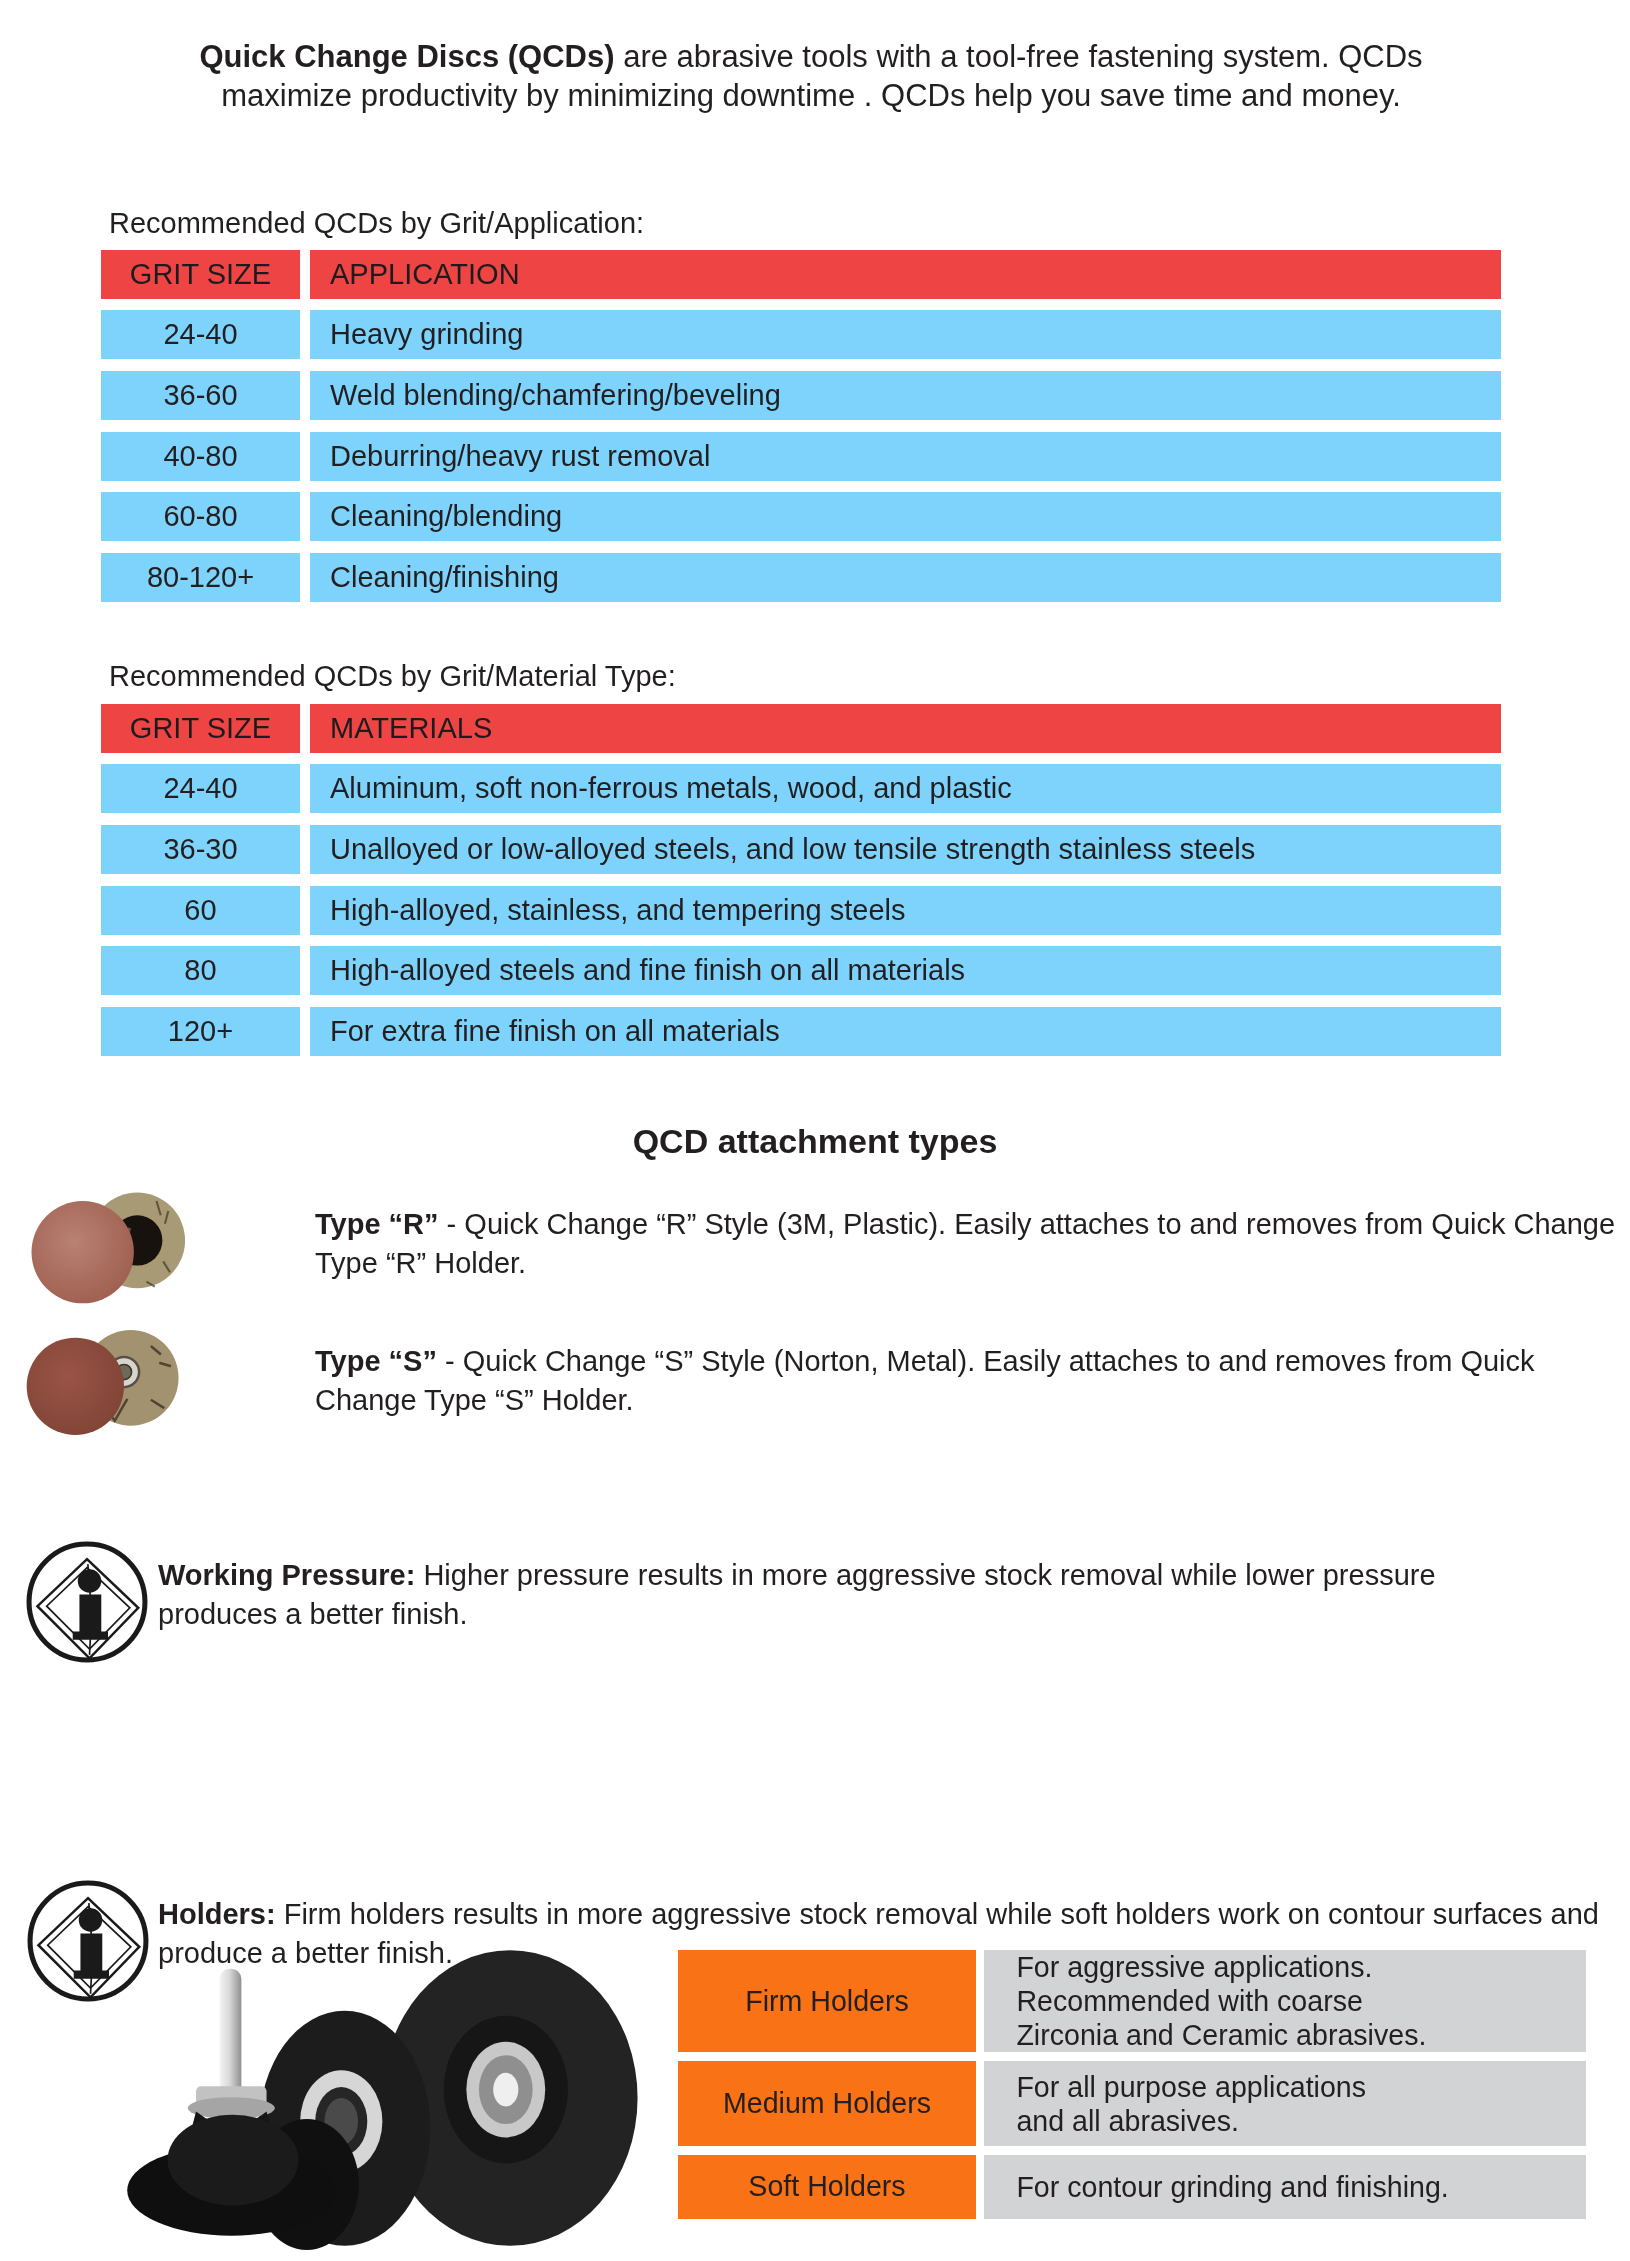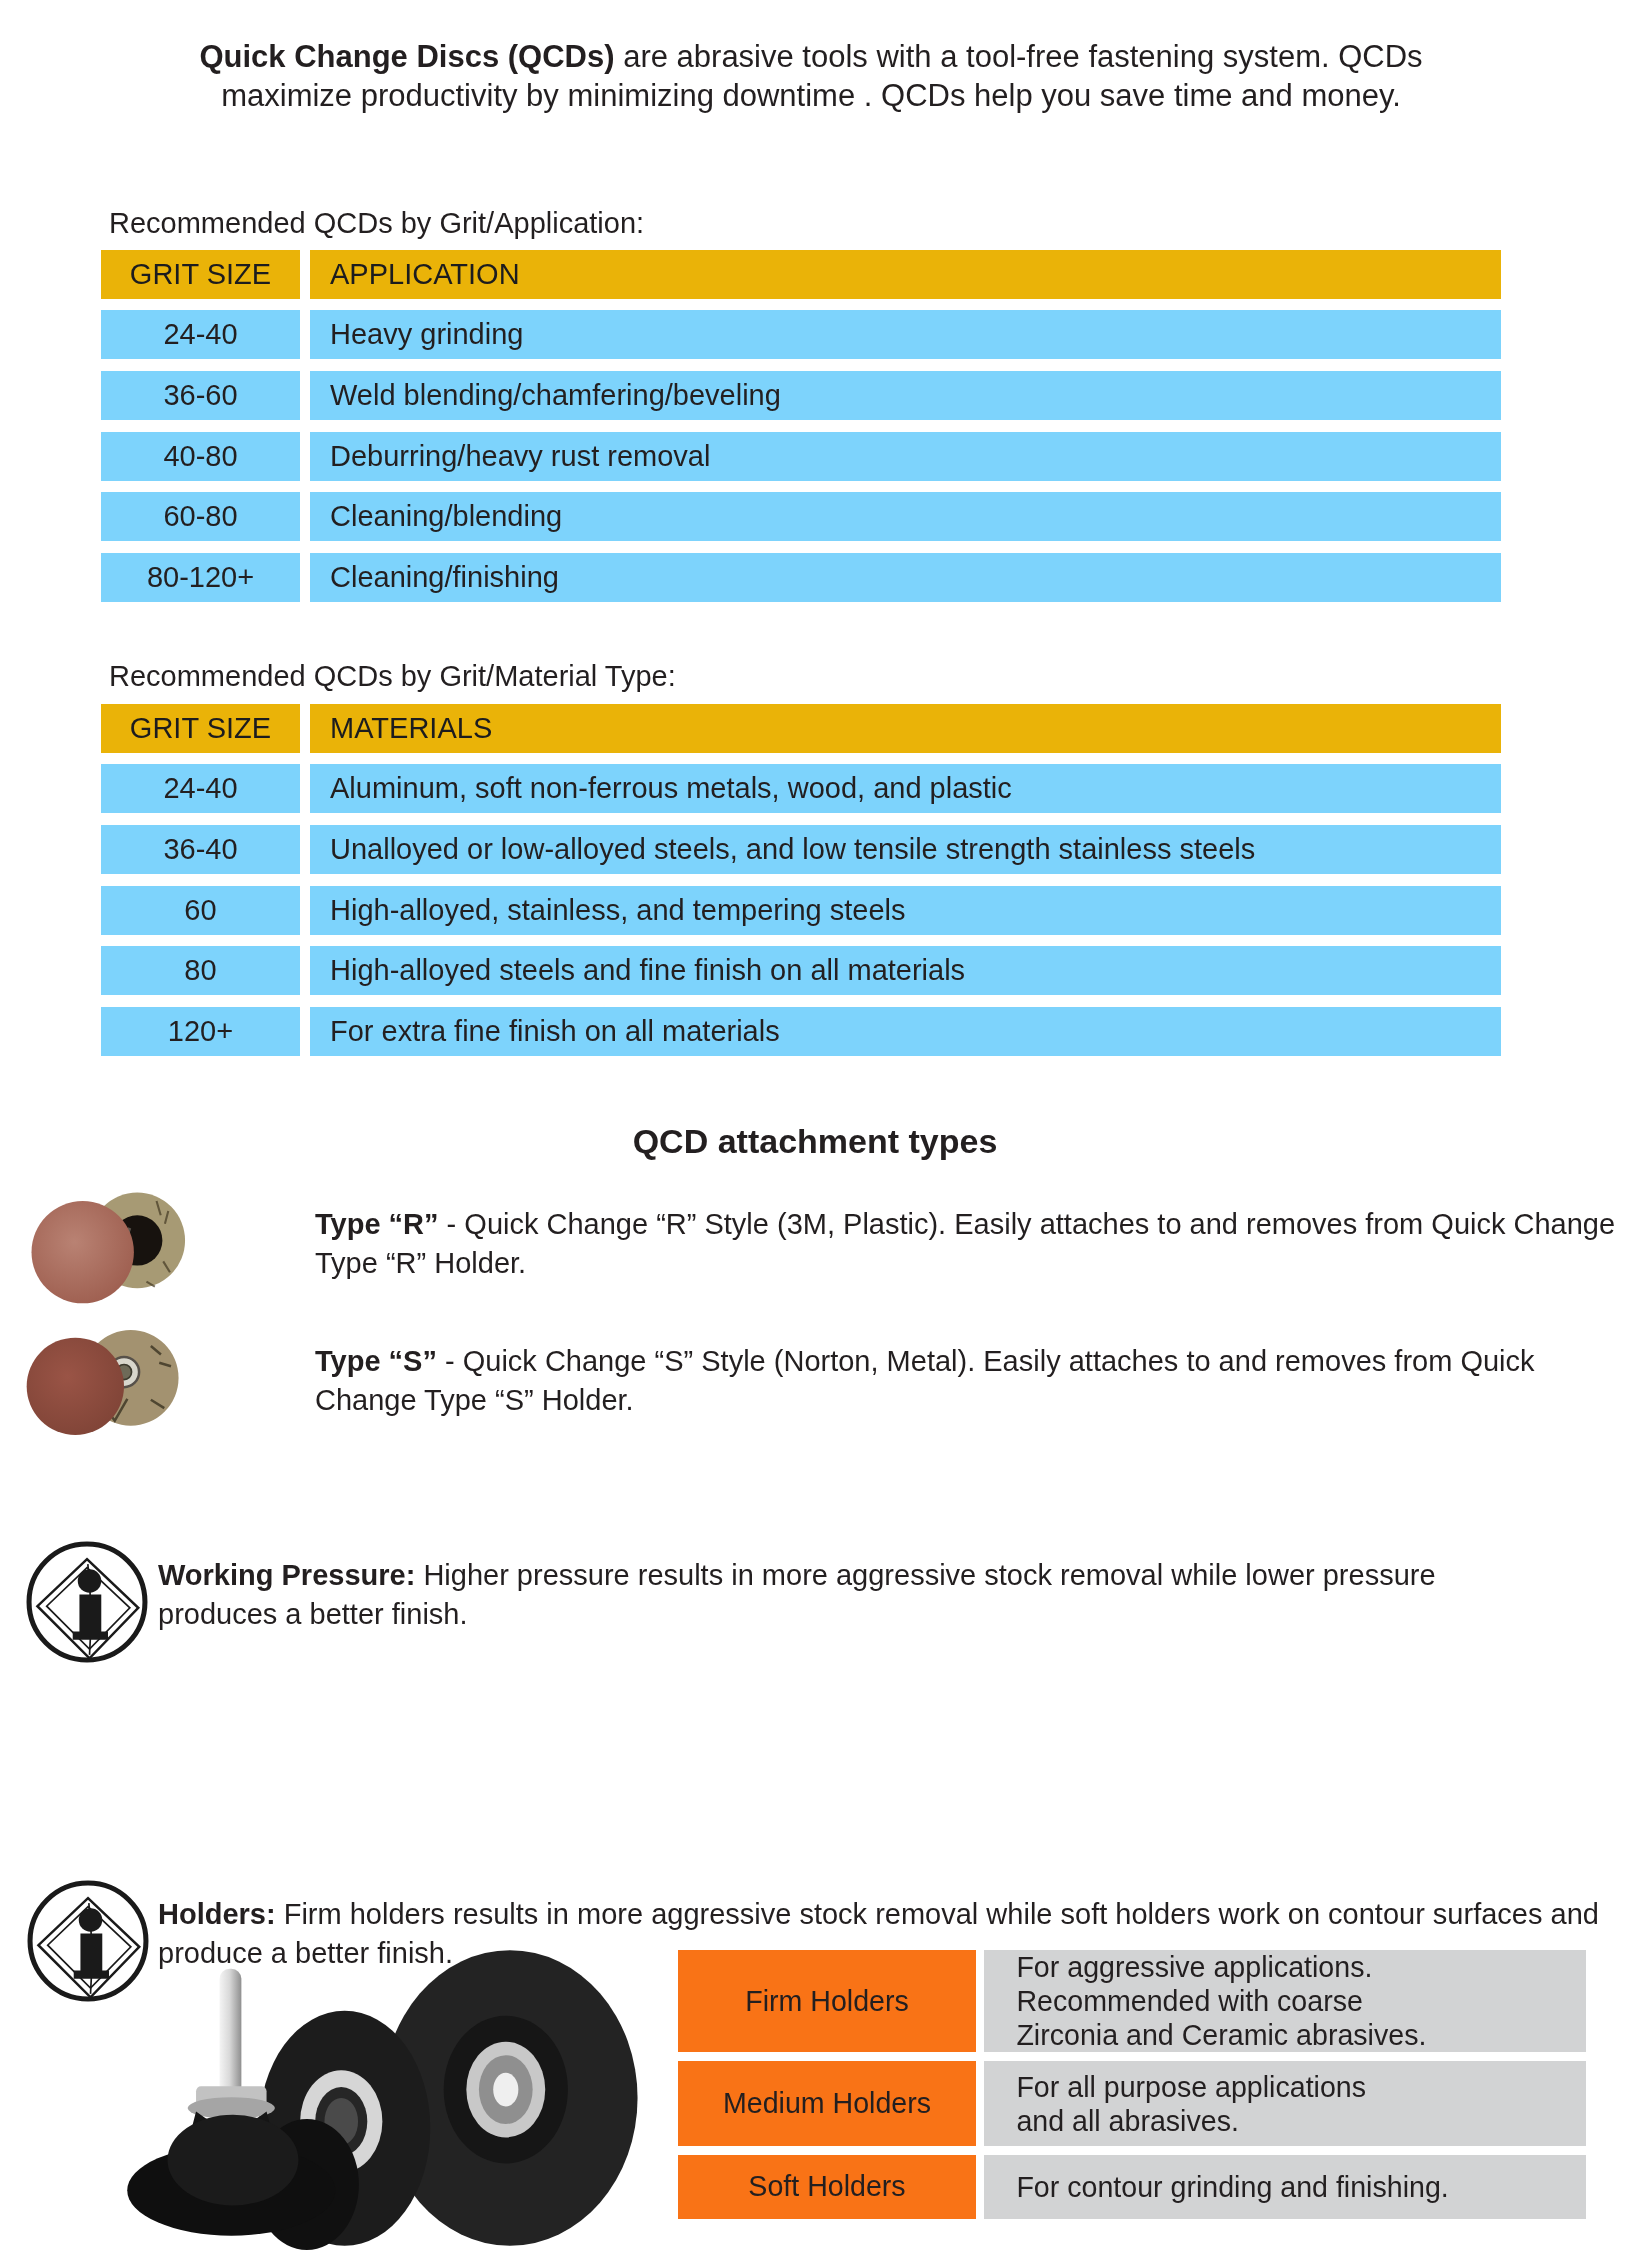--- a/index.html
+++ b/index.html
@@ -14,21 +14,21 @@
   
   .sec-label{font-size:29px;left:109px;}
   
   .gtable{left:101px;width:1400px;}
   .trow{display:flex;margin-bottom:11.8px;}
   .trow:last-child{margin-bottom:16px;}
   .c1{width:199px;margin-right:10px;display:flex;align-items:center;justify-content:center;
       font-size:29px;flex:none;}
   .c2{flex:1;display:flex;align-items:center;padding-left:20px;font-size:29px;}
   .hdr{margin-bottom:11px;}
-  .hdr .c1,.hdr .c2{background:#eab308;height:49px;color:#1c1c1e;}
+  .hdr .c1,.hdr .c2{background:#ef4444;height:49px;color:#1c1c1e;}
   .hdr .c1{justify-content:center;}
   .drow .c1,.drow .c2{background:#7dd3fc;height:49px;}
   
   .att-heading{top:1122px;left:0;width:1630px;text-align:center;font-weight:bold;font-size:34px;}
   
   .para{font-size:29px;line-height:39px;}
   .para b{font-weight:bold;}
   .tr-text{top:1205px;left:315px;width:1319px;}
   .ts-text{top:1342px;left:315px;width:1327px;}
   .wp-text{top:1556px;left:158px;width:1361px;}
@@ -87,21 +87,21 @@
 <div class="abs gtable" style="top:704px;">
   <div class="trow hdr">
     <div class="c1">GRIT SIZE</div>
     <div class="c2">MATERIALS</div>
   </div>
   <div class="trow drow">
     <div class="c1">24-40</div>
     <div class="c2">Aluminum, soft non-ferrous metals, wood, and plastic</div>
   </div>
   <div class="trow drow">
-    <div class="c1">36-40</div>
+    <div class="c1">36-30</div>
     <div class="c2">Unalloyed or low-alloyed steels, and low tensile strength stainless steels</div>
   </div>
   <div class="trow drow">
     <div class="c1">60</div>
     <div class="c2">High-alloyed, stainless, and tempering steels</div>
   </div>
   <div class="trow drow">
     <div class="c1">80</div>
     <div class="c2">High-alloyed steels and fine finish on all materials</div>
   </div>

